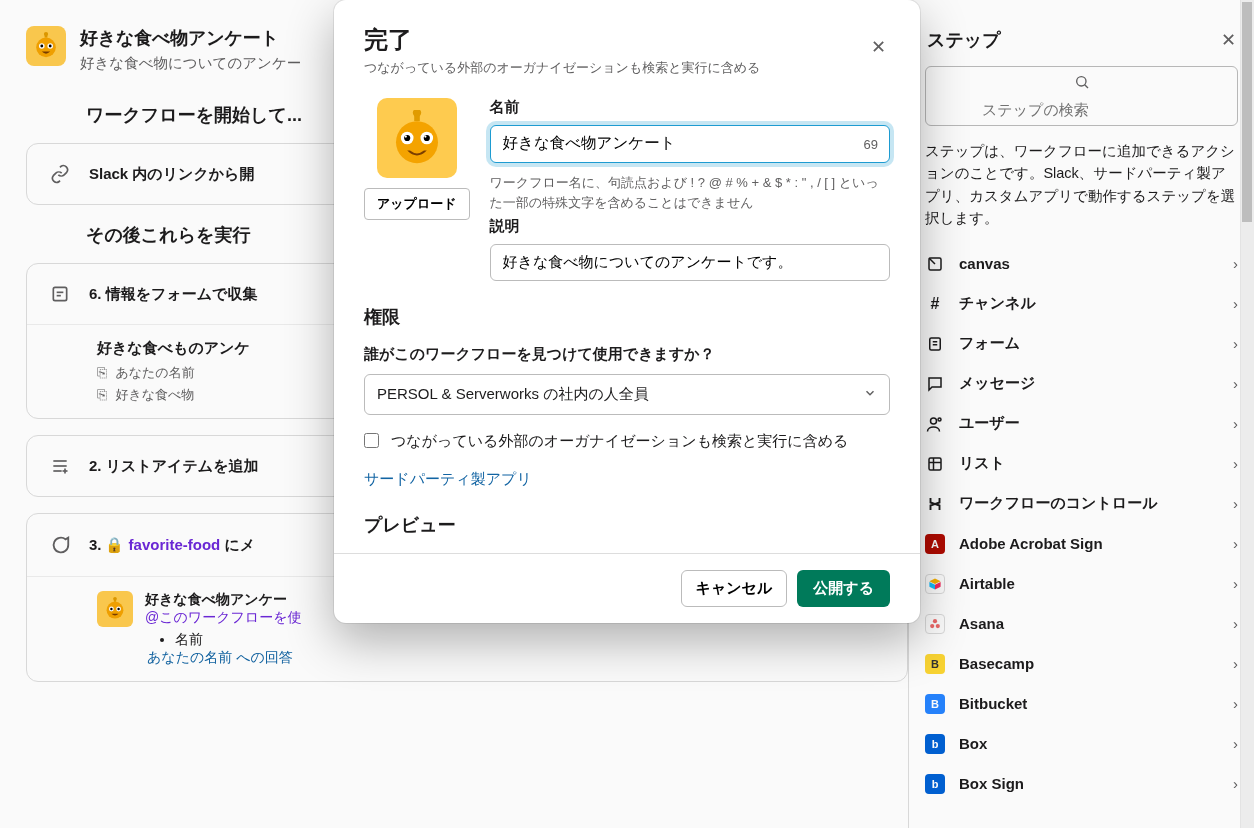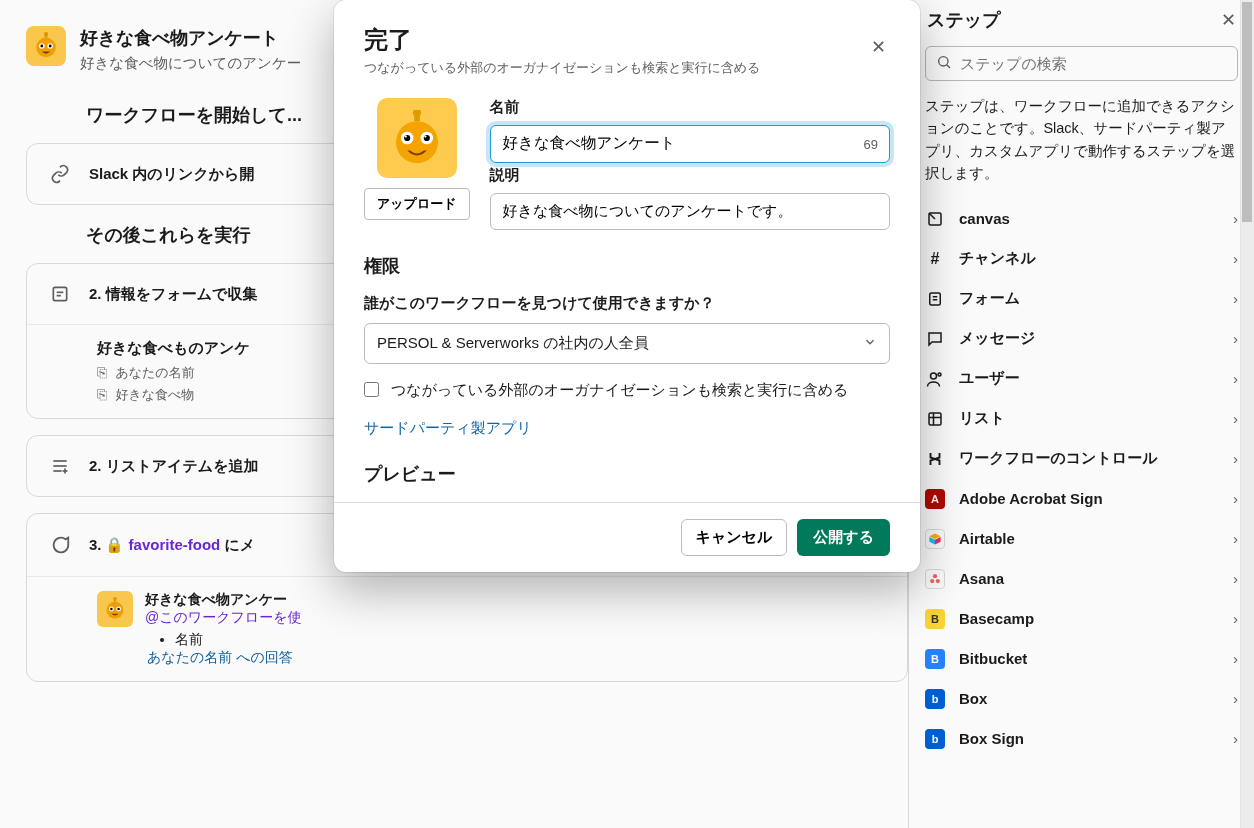--- a/index.html
+++ b/index.html
@@ -21,25 +21,25 @@
 .bg-card-sub-title { font-size: 15px; font-weight: 900; margin-bottom: 6px; }
 .bg-card-sub-line { font-size: 13px; color: #616061; display: flex; align-items: center; gap: 8px; margin-top: 4px; }
 .bg-preview { display:flex; gap:12px; align-items:flex-start; }
 .bg-preview-icon { width: 36px; height: 36px; border-radius: 6px; background: #fecb4f; display:flex; align-items:center; justify-content:center; flex-shrink:0; }
 .bg-preview-body { font-size: 14px; }
 .bg-preview-title { font-weight: 900; }
 .bg-link { color: #6d28d9; }
 .bg-bullet { list-style: disc; margin-left: 30px; margin-top: 4px; color:#1d1c1d; font-size:14px; }
 .bg-link2 { color: #1264a3; font-size: 14px; margin-left:2px; }
 
-.bg-right { width: 346px; border-left: 1px solid #ddd; background: #fff; padding: 8px 0; position: relative; }
+.bg-right { width: 346px; border-left: 1px solid #ddd; background: #fff; padding: 28px 0; position: relative; }
 .bg-right-header { display: flex; align-items: center; justify-content: space-between; padding: 0 18px 14px 18px; }
 .bg-right-title { font-size: 18px; font-weight: 900; }
 .bg-right-close { font-size: 18px; color: #616061; cursor: pointer; }
-.bg-search { margin: 0 16px 14px 16px; display: flex; align-items: center; border: 1px solid #bbb; border-radius: 6px; padding: 7px 10px; gap: 8px; color: #616061; }
+.bg-search { margin: 0 16px 14px 16px; display: flex; align-items: center; border: 1px solid #bbb; border-radius: 6px; padding: 7px 10px; gap: 8px; color: #616061; flex-direction: column; }
 .bg-search input { border: none; outline: none; font-size: 15px; flex: 1; background: transparent; }
 .bg-right-desc { padding: 0 16px 14px 16px; font-size: 14.5px; color: #1d1c1d; line-height: 1.55; }
 .bg-step-item { display: flex; align-items: center; gap: 14px; padding: 10px 16px; cursor: pointer; font-size: 15px; font-weight: 700; }
 .bg-step-item .chev { margin-left: auto; color: #616061; font-weight: 400; }
 .bg-step-icon { width: 20px; height: 20px; display: flex; align-items: center; justify-content: center; font-size: 16px; }
 .app-icon { width: 20px; height: 20px; border-radius: 4px; display:flex; align-items:center; justify-content:center; font-size:11px; font-weight:700; color:#fff; }
 
 
 .overlay { position: absolute; inset: 0; background: rgba(0,0,0,0.02); display: flex; align-items: flex-start; justify-content: center; }
 .modal { width: 586px; background: #fff; border-radius: 12px; box-shadow: 0 0 0 1px rgba(0,0,0,0.08), 0 18px 48px rgba(0,0,0,0.3); overflow: hidden; display: flex; flex-direction: column; }
@@ -118,21 +118,21 @@
 
     <div class="bg-card">
       <div class="bg-card-row">
         <span class="bg-card-icon">
             <svg width="20" height="20" viewBox="0 0 24 24" fill="none" stroke="#616061" stroke-width="2">
               <rect x="4" y="4" width="16" height="16" rx="2"></rect>
               <line x1="8" y1="10" x2="16" y2="10"></line>
               <line x1="8" y1="14" x2="13" y2="14"></line>
             </svg>
           </span>
-        <span class="bg-card-text">2. 情報をフォームで収集</span>
+        <span class="bg-card-text">6. 情報をフォームで収集</span>
       </div>
       <div class="bg-card-sub">
         <div class="bg-card-sub-title">好きな食べものアンケ</div>
         <div class="bg-card-sub-line">
             <span>⎘</span>
             <span>あなたの名前</span>
           </div>
         <div class="bg-card-sub-line">
             <span>⎘</span>
             <span>好きな食べ物</span>
@@ -359,20 +359,21 @@
               </svg>
           </div>
           <button class="upload-btn">アップロード</button>
         </div>
         <div class="form-col">
           <label class="label">名前</label>
           <div class="name-wrap">
             <input class="name-input" type="text" value="好きな食べ物アンケート" style="">
             <span class="char-count">69</span>
           </div>
+          <div class="hint">ワークフロー名に、句読点および ! ? @ # % + &amp; $ * : " , / [ ] といった一部の特殊文字を含めることはできません</div>
 
           <label class="label" style="margin-top:3px">説明</label>
           <input class="desc-input" type="text" value="好きな食べ物についてのアンケートです。" style="">
         </div>
       </div>
 
       <div class="section-h">権限</div>
       <div class="perm-label">誰がこのワークフローを見つけて使用できますか？</div>
       <div class="select">
         <span>PERSOL &amp; Serverworks の社内の人全員</span>

